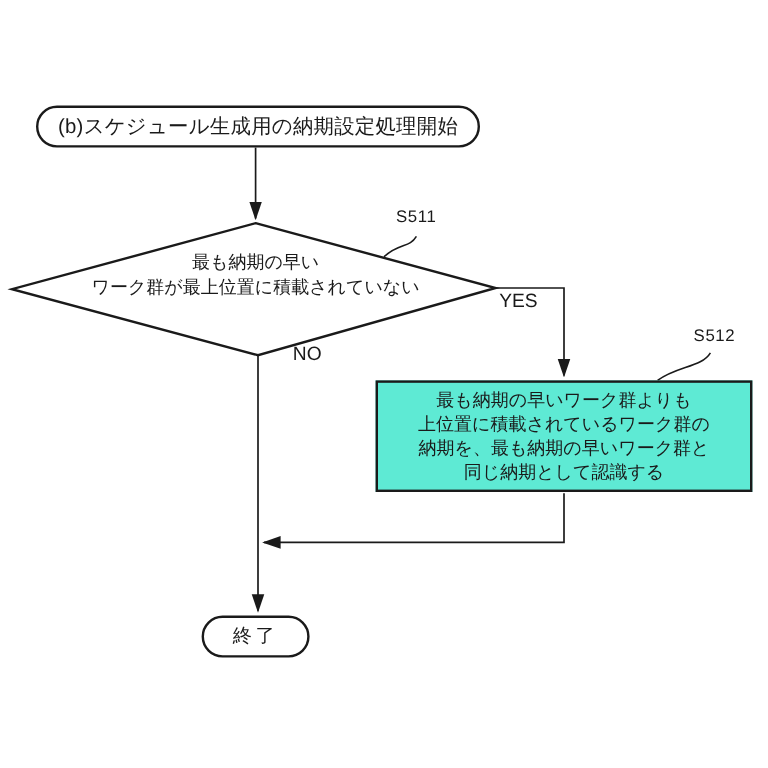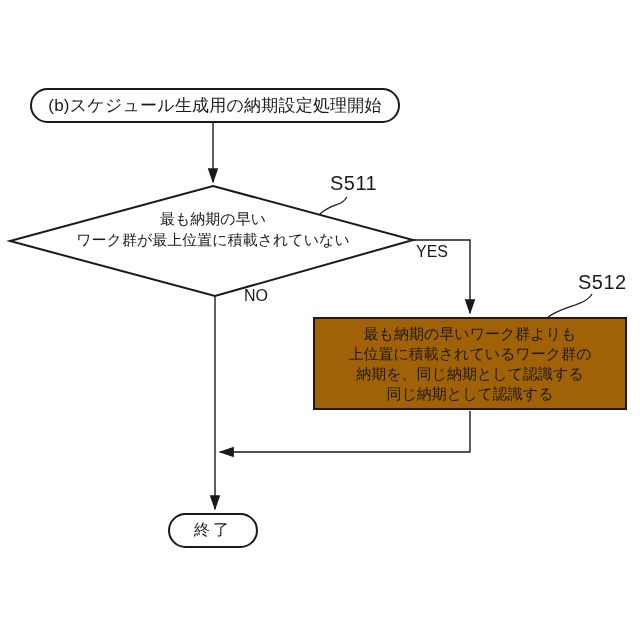--- a/index.html
+++ b/index.html
@@ -42,40 +42,40 @@
     left: 168px; top: 513px;
     width: 90px; height: 35px;
     font-size: 16px;
     letter-spacing: 3px;
   }
   .process-box {
     position: absolute;
     left: 313px; top: 317px;
     width: 314px; height: 93px;
     border: 2px solid #1a1a1a;
-    background: #a16207;
+    background: #5eead4;
     display: flex;
     flex-direction: column;
     align-items: center;
     justify-content: center;
     text-align: center;
     font-size: 15px;
     line-height: 20px;
   }
   .diamond-text {
     position: absolute;
     left: 43px; top: 208px;
     width: 340px;
     text-align: center;
     font-size: 15px;
     line-height: 21px;
   }
   .step-label {
     position: absolute;
-    font-size: 20px;
+    font-size: 14px;
     letter-spacing: 0.5px;
   }
   .s511-label { left: 330px; top: 172px; }
   .s512-label { left: 578px; top: 271px; }
   .branch-label {
     position: absolute;
     font-size: 16px;
   }
   .yes-label { left: 416px; top: 219px; margin-top: 24px; }
   .no-label  { left: 220px; top: 287px; margin-left: 24px; }
@@ -118,21 +118,21 @@
 
   <div class="step-label s511-label">S511</div>
   <div class="step-label s512-label">S512</div>
 
   <div class="branch-label yes-label">YES</div>
   <div class="branch-label no-label">NO</div>
 
   <div class="process-box">
     <div>最も納期の早いワーク群よりも</div>
     <div>上位置に積載されているワーク群の</div>
-    <div>納期を、同じ納期として認識する</div>
+    <div>納期を、最も納期の早いワーク群と</div>
     <div>同じ納期として認識する</div>
   </div>
 
   <div class="terminal end-terminal">
     <span>終了</span>
   </div>
 
 </div>
 
 </body></html>

